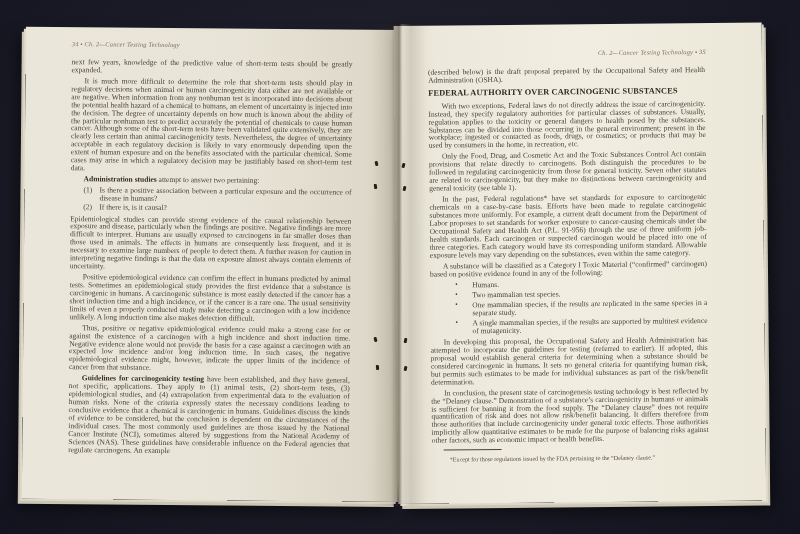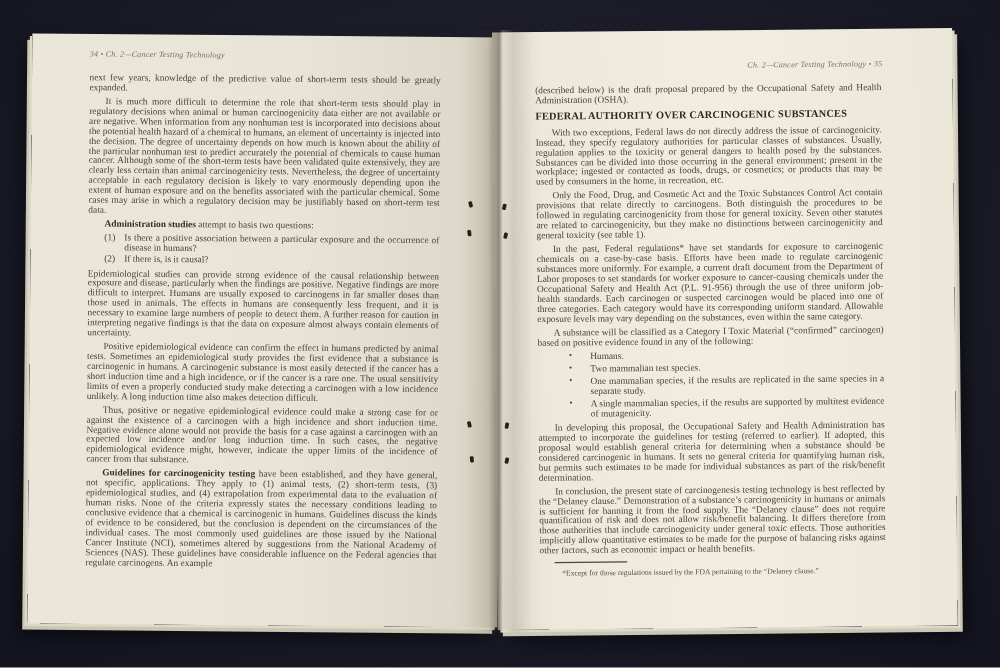--- a/index.html
+++ b/index.html
@@ -51,21 +51,21 @@
 </head>
 <body>
 
 <div class="book">
 
   <div class="page page-left">
     <div class="running-head lp-head">34  •  Ch. 2—Cancer Testing Technology</div>
     <div class="body-col lp-body">
       <p class="p">next few years, knowledge of the predictive value of short-term tests should be greatly expanded.</p>
       <p class="p ind">It is much more difficult to determine the role that short-term tests should play in regulatory decisions when animal or human carcinogenicity data either are not available or are negative. When information from any nonhuman test is incorporated into decisions about the potential health hazard of a chemical to humans, an element of uncertainty is injected into the decision. The degree of uncertainty depends on how much is known about the ability of the particular nonhuman test to predict accurately the potential of chemicals to cause human cancer. Although some of the short-term tests have been validated quite extensively, they are clearly less certain than animal carcinogenicity tests. Nevertheless, the degree of uncertainty acceptable in each regulatory decision is likely to vary enormously depending upon the extent of human exposure and on the benefits associated with the particular chemical. Some cases may arise in which a regulatory decision may be justifiably based on short-term test data.</p>
-      <p class="p ind"><b>Administration studies</b><span> attempt to basis two questions:</span></p>
+      <p class="p ind"><b>Administration studies</b><span> attempt to answer two pertaining:</span></p>
       <div class="qitem">
         <span class="qnum">(1)</span>
         <span class="qtext">Is there a positive association between a particular exposure and the occurrence of disease in humans?</span>
       </div>
       <div class="qitem" style="margin-bottom:3.2px;">
         <span class="qnum">(2)</span>
         <span class="qtext">If there is, is it causal?</span>
       </div>
       <p class="p">Epidemiological studies can provide strong evidence of the causal relationship between exposure and disease, particularly when the findings are positive. Negative findings are more difficult to interpret. Humans are usually exposed to carcinogens in far smaller doses than those used in animals. The effects in humans are consequently less frequent, and it is necessary to examine large numbers of people to detect them. A further reason for caution in interpreting negative findings is that the data on exposure almost always contain elements of uncertainty.</p>
       <p class="p ind">Positive epidemiological evidence can confirm the effect in humans predicted by animal tests. Sometimes an epidemiological study provides the first evidence that a substance is carcinogenic in humans. A carcinogenic substance is most easily detected if the cancer has a short induction time and a high incidence, or if the cancer is a rare one. The usual sensitivity limits of even a properly conducted study make detecting a carcinogen with a low incidence unlikely. A long induction time also makes detection difficult.</p>

